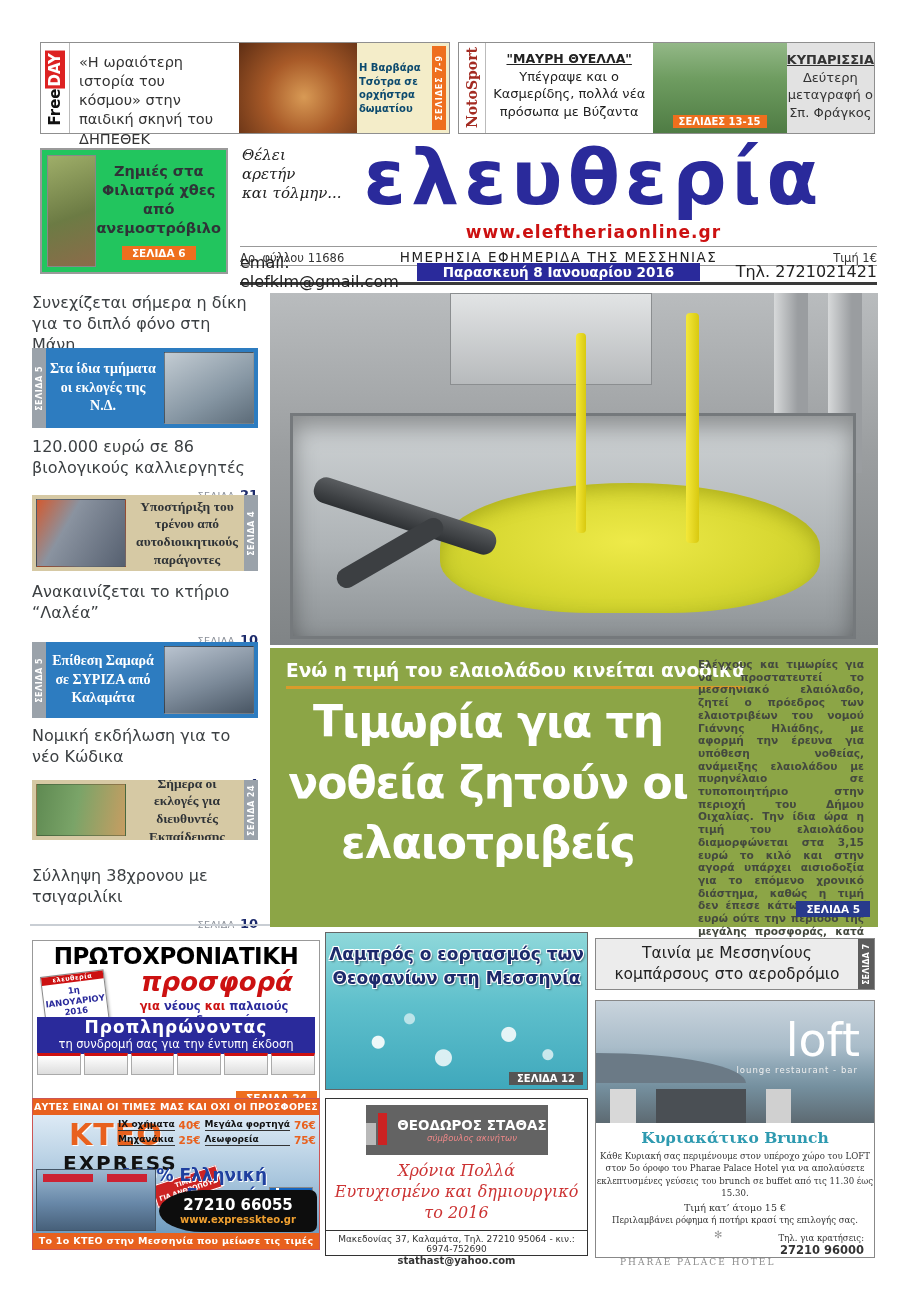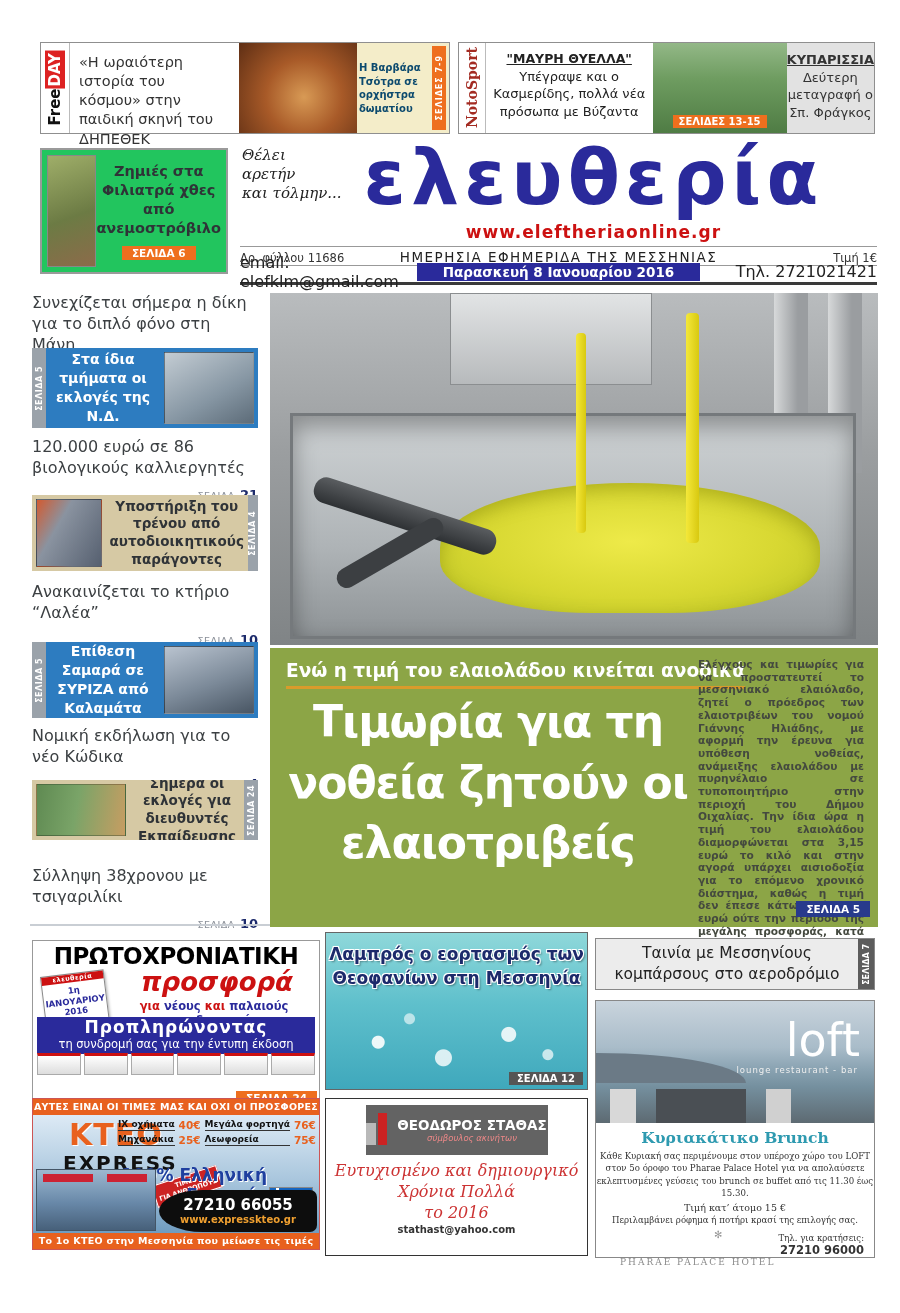--- a/index.html
+++ b/index.html
@@ -56,21 +56,21 @@
   
   .lc-text{left:32px;width:226px;font-size:16px;color:#3c4043;line-height:1.3;}
   .pageref{text-align:right;margin-top:5px;}
   .pageref .pl{font-size:9.5px;color:#8a8f98;letter-spacing:.5px;}
   .pageref .pn{font-size:13px;color:#1c2a6b;font-weight:bold;}
   .lc-box{left:32px;width:226px;display:flex;overflow:hidden;}
   .bluebox{background:#2d7cc0;}
   .tanbox{background:#d6c9a4;}
   .lc-strip{width:14px;background:#9aa2aa;display:flex;align-items:center;justify-content:center;}
   .lc-strip .vtext{color:#fff;font-size:8px;font-weight:bold;letter-spacing:.5px;}
-  .lc-title{flex:1;display:flex;align-items:center;justify-content:center;text-align:center;font-weight:bold;padding:4px;}
+  .lc-title{flex:1;display:flex;align-items:center;justify-content:center;text-align:center;font-weight:bold;padding:4px;font-family:Liberation Serif, serif;}
   .bluebox .lc-title{color:#fff;font-size:14px;line-height:1.35;}
   .tanbox .lc-title{color:#2f3337;font-size:13.5px;line-height:1.3;}
   .lc-photo{width:88px;margin:4px;border:1px solid rgba(0,0,0,.25);}
   .ph-nd{background:linear-gradient(150deg,#c3ccd3 0%,#8696a3 60%,#5d6c79 100%);}
   .ph-train{background:linear-gradient(120deg,#d25b31 0%,#8a93a0 35%,#566070 100%);}
   .ph-samaras{background:linear-gradient(160deg,#b9c3cf 0%,#7c8a99 55%,#495664 100%);}
   .ph-class{background:linear-gradient(100deg,#5f8a52 0%,#7aa468 45%,#c79d62 100%);}
   #divider{left:30px;top:924px;width:845px;height:0;border-top:2px solid #c9ced4;}
 
   
@@ -401,24 +401,25 @@
       <div class="st-icon">
           <div class="g"></div>
           <div class="r"></div>
         </div>
       <div>
         <div class="st-name">ΘΕΟΔΩΡΟΣ ΣΤΑΘΑΣ</div>
         <div class="st-role">σύμβουλος ακινήτων</div>
       </div>
     </div>
     <div class="st-wish">
+      <div>Χρόνια Πολλά</div>
       <div>Ευτυχισμένο και δημιουργικό</div>
-      <div>Χρόνια Πολλά</div>
       <div>το 2016</div>
     </div>
+    <div class="st-addr">Μακεδονίας 37, Καλαμάτα, Τηλ. 27210 95064 - κιν.: 6974-752690</div>
     <div class="st-mail">stathast@yahoo.com</div>
   </div>
 
   <div id="tainia" class="abs">
     <div class="ta-title">Ταινία με Μεσσηνίους κομπάρσους στο αεροδρόμιο</div>
     <div class="ta-strip">
         <span class="vtext">ΣΕΛΙΔΑ 7</span>
       </div>
   </div>
 

